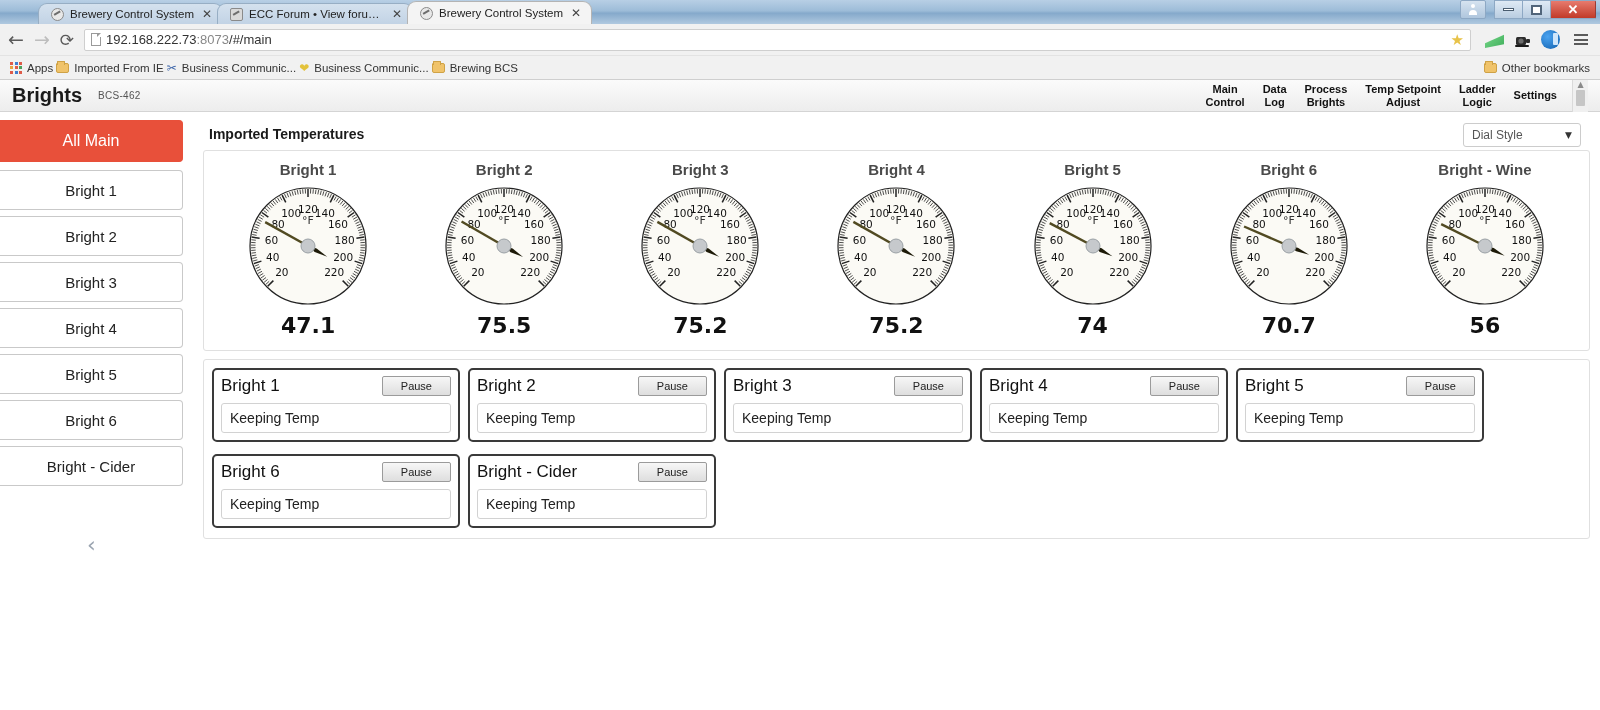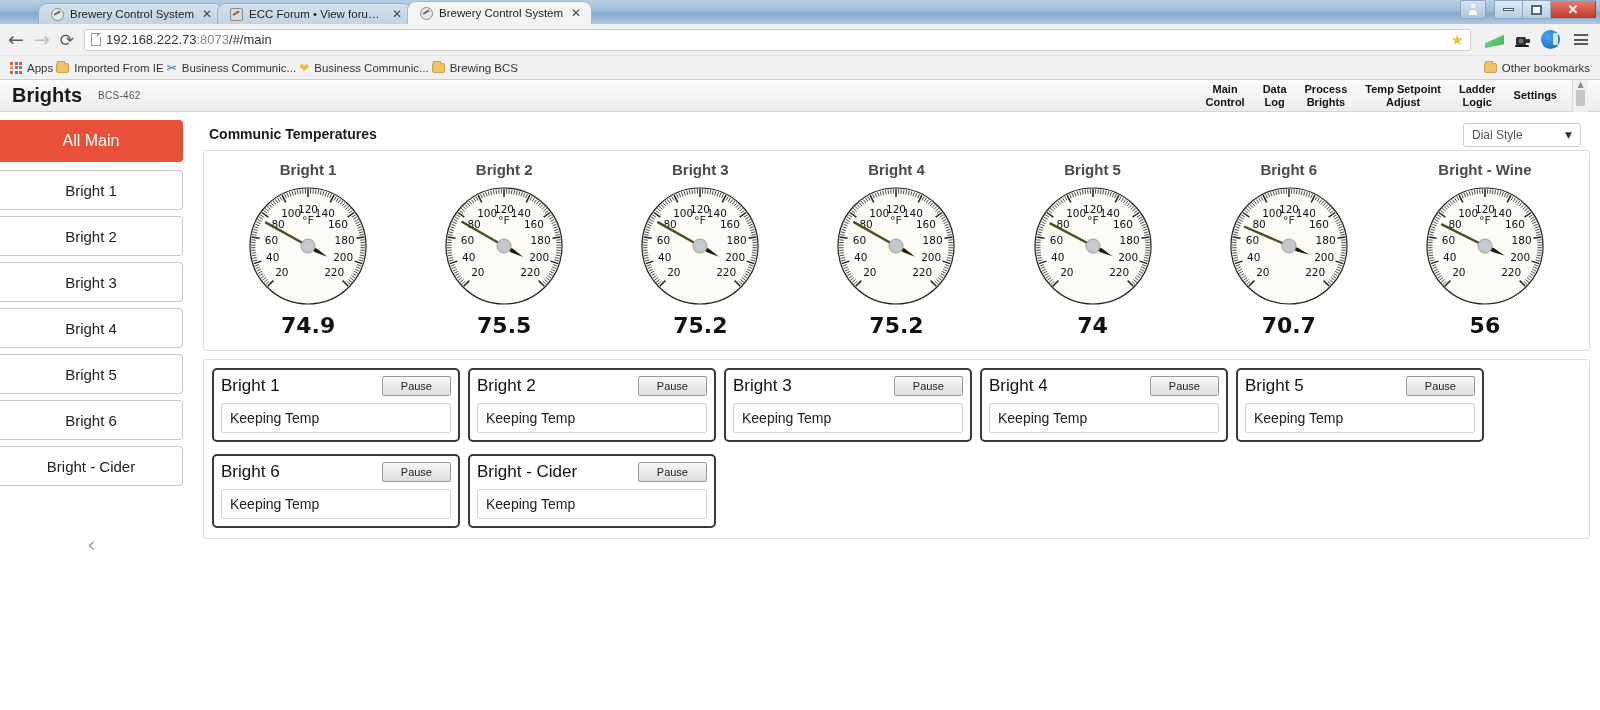--- a/index.html
+++ b/index.html
@@ -426,21 +426,21 @@
           <span>Bright - Cider</span>
         </div>
       </div>
     <div class="side-collapse">
       <span>‹</span>
     </div>
   </aside>
 
   <main class="content">
 
-    <h2 class="section-title">Communic Temperatures</h2>
+    <h2 class="section-title">Imported Temperatures</h2>
 
     <section class="panel gauges">
       <div class="dial-select">
         <span>Dial Style</span>
         <span class="caret">▼</span>
       </div>
       <div class="gauge-row" id="gauge-row">
           <div class="gauge-cell">
             <div class="gauge-title">Bright 1</div>
             <svg class="gauge-svg" width="132" height="132" viewBox="0 0 132 132">
@@ -555,21 +555,21 @@
               <text x="82.80" y="36.63" font-size="10.5" text-anchor="middle" fill="#111" font-family="DejaVu Sans, sans-serif">140</text>
               <text x="95.93" y="47.85" font-size="10.5" text-anchor="middle" fill="#111" font-family="DejaVu Sans, sans-serif">160</text>
               <text x="102.54" y="63.81" font-size="10.5" text-anchor="middle" fill="#111" font-family="DejaVu Sans, sans-serif">180</text>
               <text x="101.19" y="81.03" font-size="10.5" text-anchor="middle" fill="#111" font-family="DejaVu Sans, sans-serif">200</text>
               <text x="92.16" y="95.76" font-size="10.5" text-anchor="middle" fill="#111" font-family="DejaVu Sans, sans-serif">220</text>
               <text x="66" y="44" font-size="11" text-anchor="middle" fill="#333" font-family="DejaVu Sans, sans-serif">°F</text>
               <line x1="23.19" y1="42.16" x2="66" y2="66" stroke="#514a22" stroke-width="2.4"></line>
               <polygon points="66,66 74.65,68.50 85.22,76.70 72.68,72.04" fill="#1d1a08"></polygon>
               <circle cx="66" cy="66" r="7" fill="#c6c9cc" stroke="#9aa0a5" stroke-width="1"></circle>
             </svg>
-            <div class="gauge-value">74.9</div>
+            <div class="gauge-value">47.1</div>
           </div>
           <div class="gauge-cell">
             <div class="gauge-title">Bright 2</div>
             <svg class="gauge-svg" width="132" height="132" viewBox="0 0 132 132">
               <circle cx="66" cy="66" r="58" fill="#fbfaf5" stroke="#222" stroke-width="1.2"></circle>
               <line x1="25.69" y1="106.31" x2="31.35" y2="100.65" stroke="#222" stroke-width="1.5"></line>
               <line x1="23.84" y1="104.36" x2="27.17" y2="101.33" stroke="#222" stroke-width="0.8"></line>
               <line x1="22.08" y1="102.33" x2="25.55" y2="99.46" stroke="#222" stroke-width="0.8"></line>
               <line x1="20.42" y1="100.22" x2="24.02" y2="97.52" stroke="#222" stroke-width="0.8"></line>
               <line x1="18.86" y1="98.04" x2="22.58" y2="95.51" stroke="#222" stroke-width="0.8"></line>

